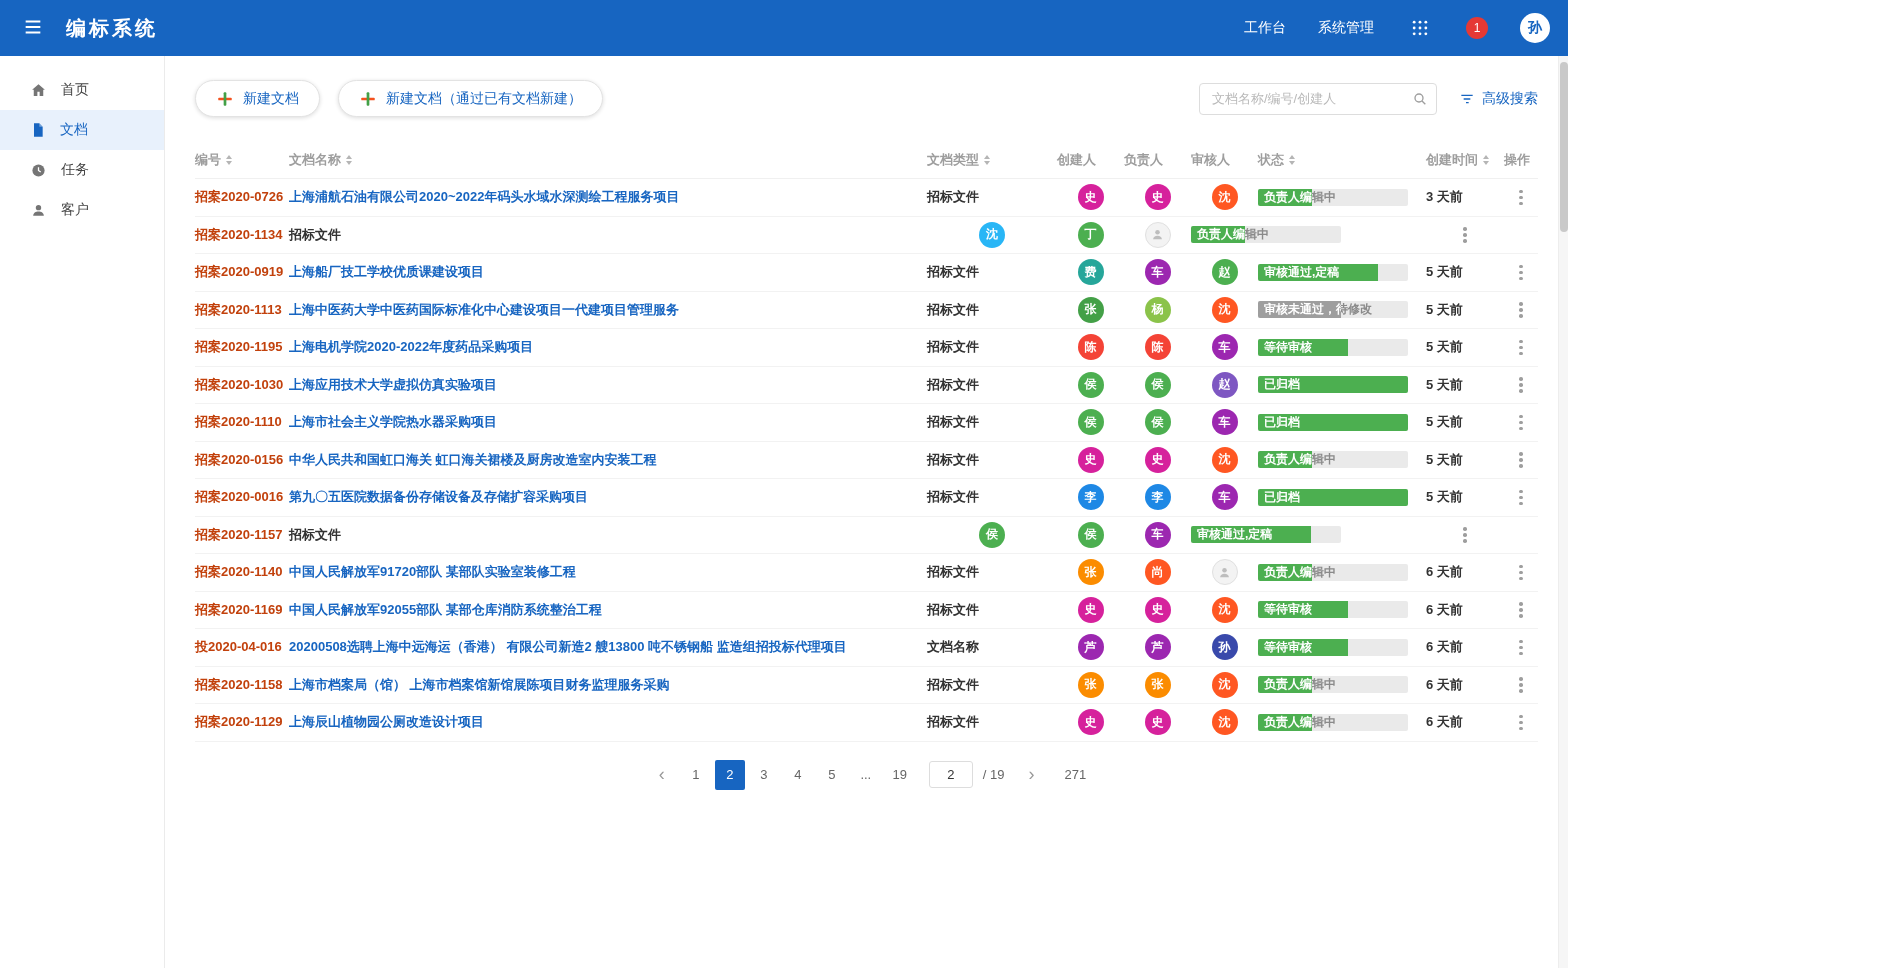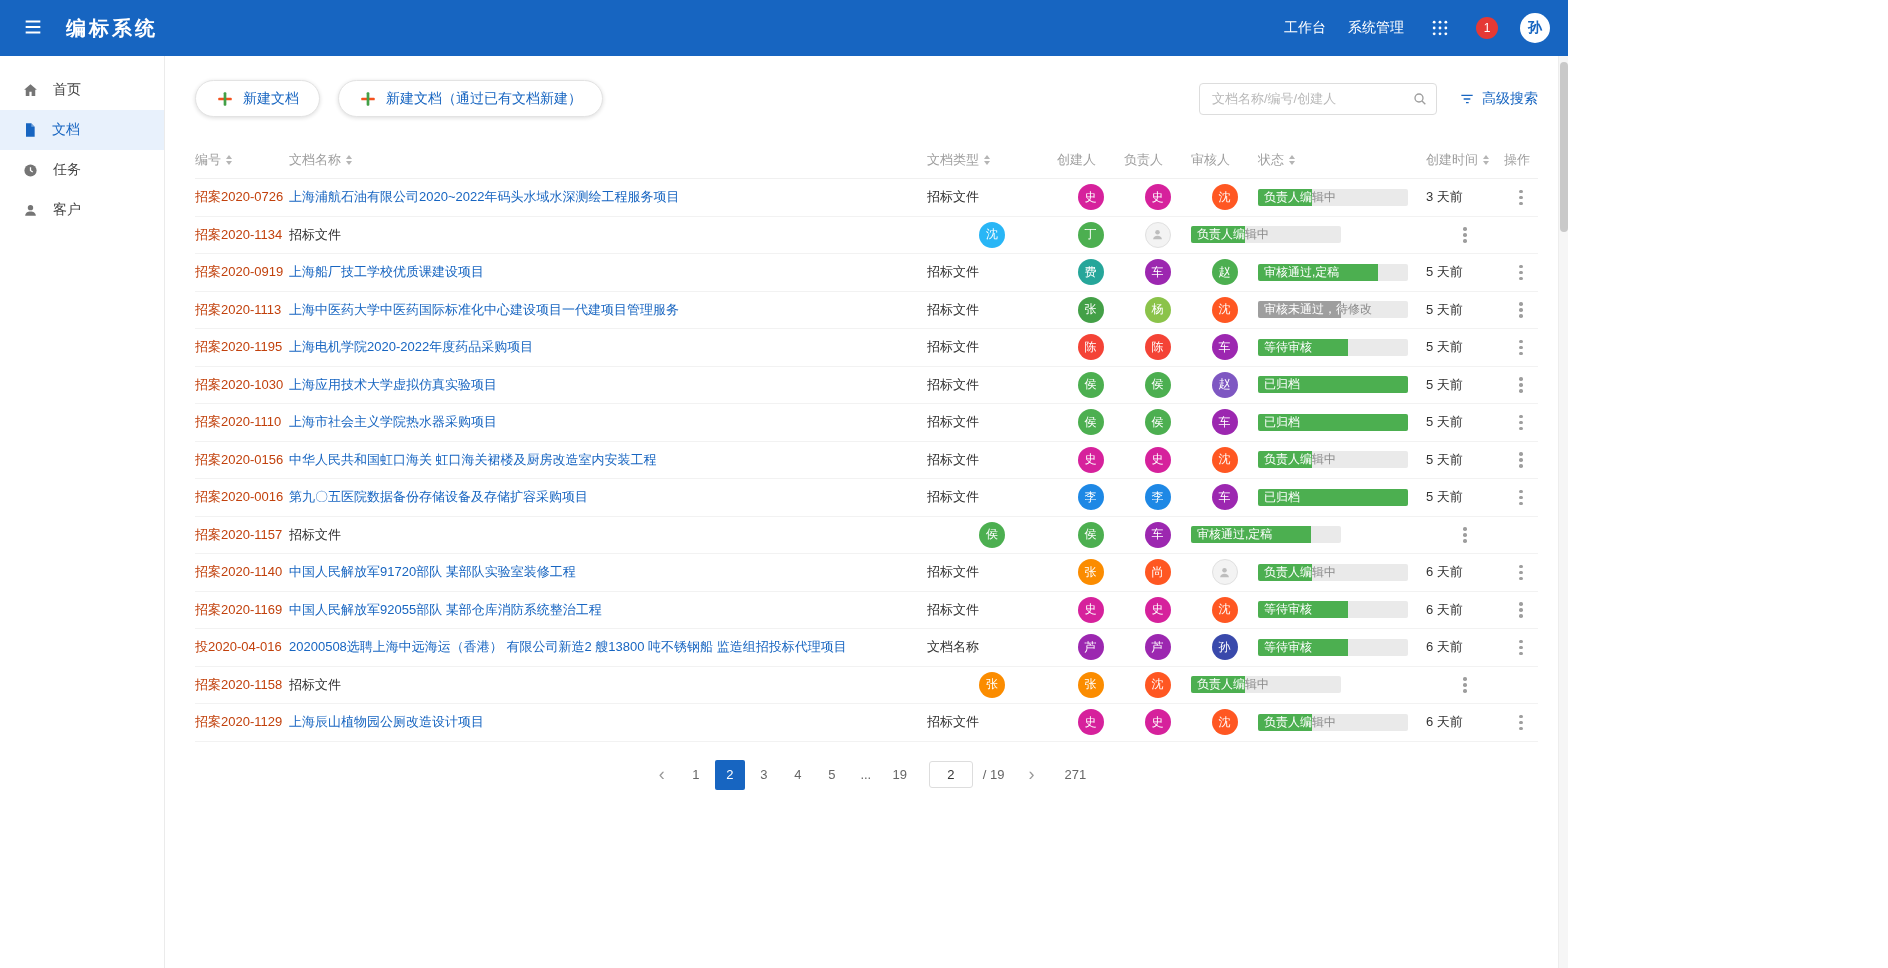--- a/index.html
+++ b/index.html
@@ -3,47 +3,47 @@
 <meta charset="utf-8">
 <style>
   * { box-sizing: border-box; }
   html,body { margin:0; padding:0; background:#fff; font-family:"Liberation Sans","DejaVu Sans",sans-serif; color:#333; }
   .app { width:1568px; height:968px; position:relative; background:#fff; overflow:hidden; }
 
   
   .navbar { height:56px; background:#1765c1; display:flex; align-items:center; padding:0 18px 0 16px; color:#fff; }
   .menu-btn { background:none; border:none; padding:6px; cursor:pointer; display:flex; }
   .app-title { font-size:20px; font-weight:bold; letter-spacing:3px; margin-left:16px; }
-  .nav-right { margin-left:auto; display:flex; align-items:center; gap:22px; }
+  .nav-right { margin-left:auto; display:flex; align-items:center; gap:32px; }
   .nav-link { color:#fff; font-size:14px; text-decoration:none; cursor:pointer; }
   .apps-btn { background:none; border:none; padding:4px; cursor:pointer; display:flex; }
   .badge { width:22px; height:22px; border-radius:50%; background:#e53935; color:#fff; font-size:12px; display:flex; align-items:center; justify-content:center; cursor:pointer; }
   .nav-avatar { width:30px; height:30px; border-radius:50%; background:#fff; color:#1765c1; font-size:14px; font-weight:bold; display:flex; align-items:center; justify-content:center; cursor:pointer; }
 
   
   .layout { display:flex; min-height:912px; }
   .sidebar { width:165px; border-right:1px solid #ebebeb; padding-top:14px; flex-shrink:0; }
-  .side-item { height:40px; display:flex; align-items:center; gap:14px; padding-left:22px; font-size:14px; color:#444; cursor:pointer; }
+  .side-item { height:40px; display:flex; align-items:center; gap:14px; padding-left:30px; font-size:14px; color:#444; cursor:pointer; }
   .side-item .side-icon { display:flex; color:#757575; }
   .side-item.active { background:#e8f1fc; color:#1765c1; }
   .side-item.active .side-icon { color:#1765c1; }
 
   .content { flex:1; padding:18px 30px 16px 30px; min-width:0; }
 
   
   .toolbar { display:flex; align-items:center; margin-top:6px; }
   .btn-new { display:inline-flex; align-items:center; gap:9px; height:37px; padding:0 20px; background:#fff; border:1px solid #e3e3e3; border-radius:19px; box-shadow:0 1px 4px rgba(0,0,0,.14); color:#1765c1; font-size:14px; cursor:pointer; margin-right:18px; font-family:inherit; }
   .search-wrap { margin-left:auto; position:relative; }
   .search-wrap input { width:238px; height:32px; border:1px solid #ddd; border-radius:4px; padding:0 32px 0 12px; font-size:13px; color:#333; outline:none; font-family:inherit; }
   .search-wrap input::placeholder { color:#b9b9b9; }
   .search-icon { position:absolute; right:9px; top:8px; cursor:pointer; display:flex; }
   .adv-search { display:inline-flex; align-items:center; gap:7px; margin-left:22px; color:#1765c1; font-size:14px; cursor:pointer; text-decoration:none; }
 
   
-  .table { margin-top:24px; }
+  .table { margin-top:24px;font-weight:bold; }
   .grid-row { display:grid; grid-template-columns:94px minmax(0,1fr) 130px 67px 67px 67px 168px 78px 34px; align-items:center; }
   .thead { height:38px; color:#9e9e9e; font-size:13px; border-bottom:1px solid #f0f0f0; }
   .th { display:flex; align-items:center; gap:5px; }
   .th.c-center { justify-content:flex-start; }
   .sort { display:inline-flex; flex-direction:column; gap:2px; cursor:pointer; }
   .sort i { width:0; height:0; border-left:3.5px solid transparent; border-right:3.5px solid transparent; }
   .sort i.up { border-bottom:4px solid #b5b5b5; }
   .sort i.down { border-top:4px solid #b5b5b5; }
 
   .trow { height:37.5px; border-bottom:1px solid #f2f2f2; font-size:13px; }
@@ -658,20 +658,23 @@
               <div class="td ops">
                 <span class="dots">
                   <i></i>
                   <i></i>
                   <i></i>
                 </span>
               </div>
             </div>
             <div class="trow grid-row">
               <div class="td id">招案2020-1158</div>
+              <div class="td name">
+                <a class="doc-link">上海市档案局（馆） 上海市档案馆新馆展陈项目财务监理服务采购</a>
+              </div>
               <div class="td type">招标文件</div>
               <div class="td av">
                 <span class="avatar" style="background:#fb8c00">张</span>
               </div>
               <div class="td av">
                 <span class="avatar" style="background:#fb8c00">张</span>
               </div>
               <div class="td av">
                 <span class="avatar" style="background:#ff5722">沈</span>
               </div>

